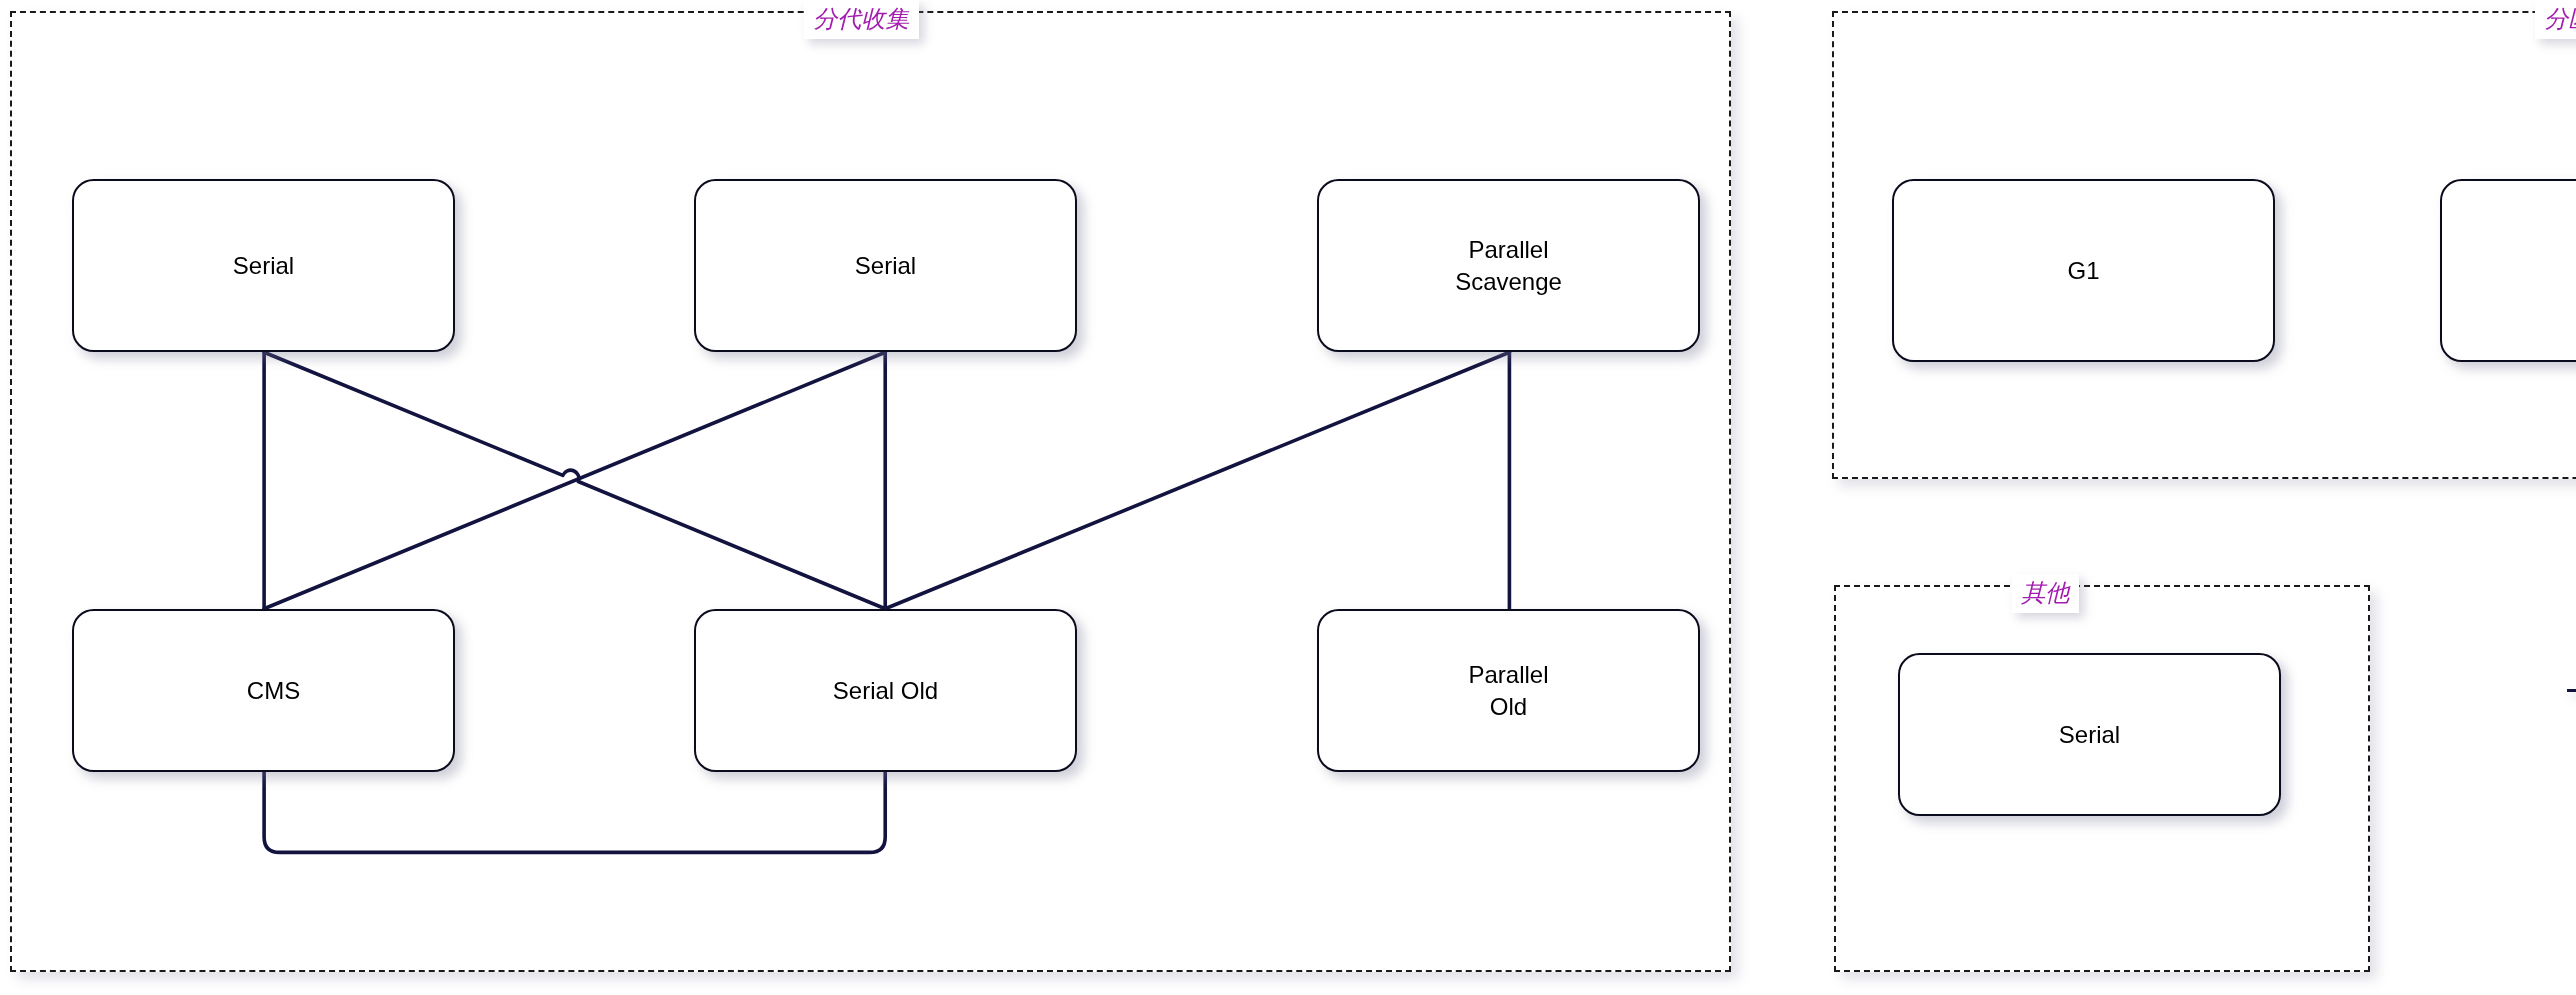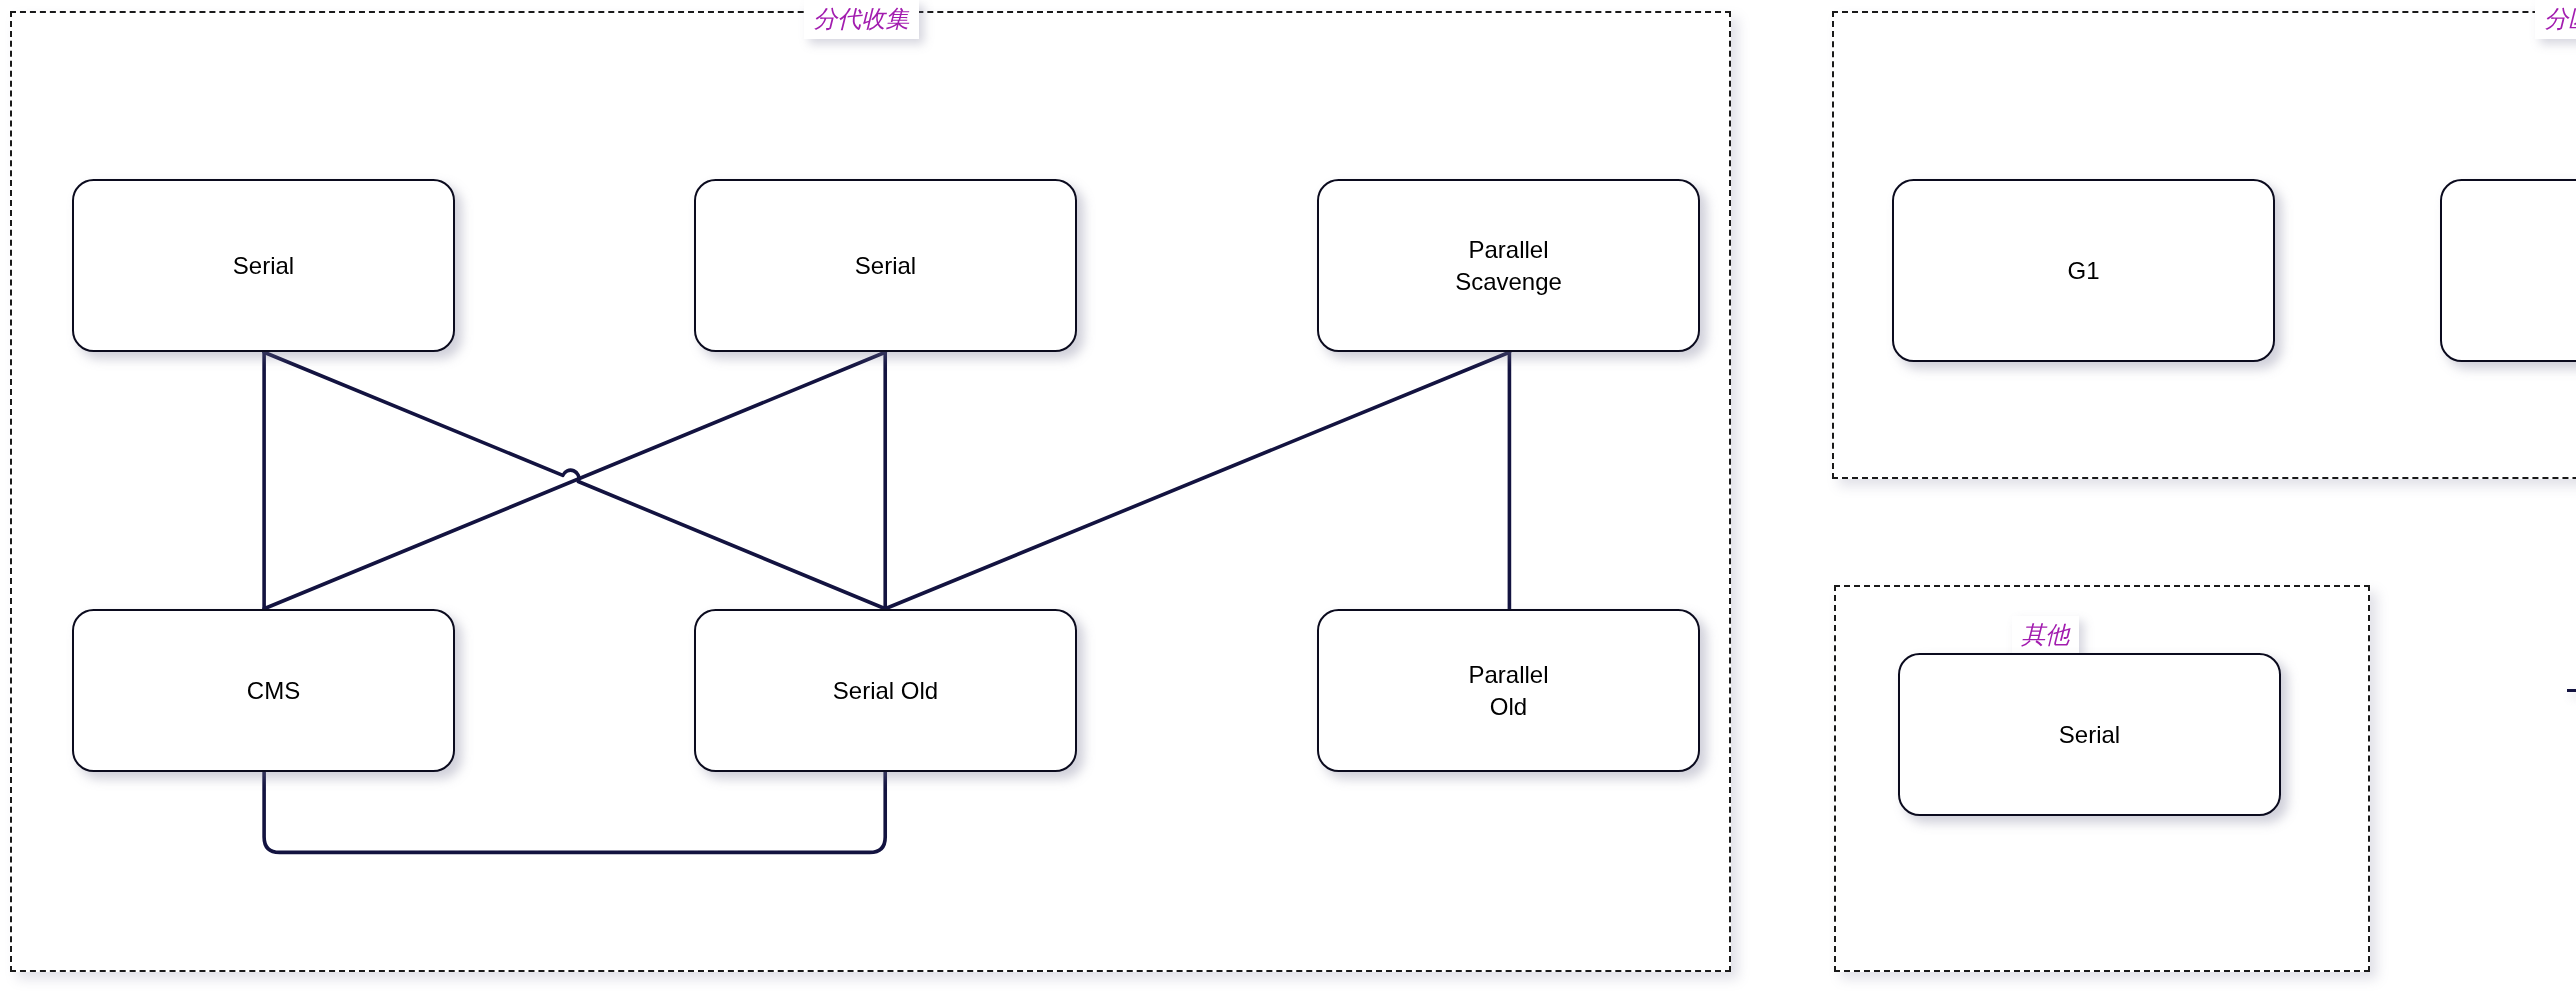--- a/index.html
+++ b/index.html
@@ -79,21 +79,21 @@
 
 <div id="canvas">
 
   <div class="group" style="left:10.3px; top:11.3px; width:1721px; height:961px;"></div>
   <div class="group-title" style="left:804px; top:0px;">分代收集</div>
 
   <div class="group" style="left:1832px; top:11.3px; width:1597px; height:468px;"></div>
   <div class="group-title" style="left:2535px; top:0px;">分区收集</div>
 
   <div class="group" style="left:1834px; top:585px; width:536px; height:387px;"></div>
-  <div class="group-title" style="left:2012px; top:574px;margin-top:42px;">其他</div>
+  <div class="group-title" style="left:2012px; top:574px;">其他</div>
 
   <svg id="edges" viewBox="0 0 6672 1932" width="3437" height="995" xmlns="http://www.w3.org/2000/svg">
     <g fill="none" stroke="#131340" stroke-width="7" stroke-linecap="round" stroke-linejoin="round">
 
       <path d="M 512 684 L 512 1182"></path>
 
       <path d="M 1718 684 L 1718 1182"></path>
 
       <path d="M 2930 684 L 2930 1182"></path>
 

